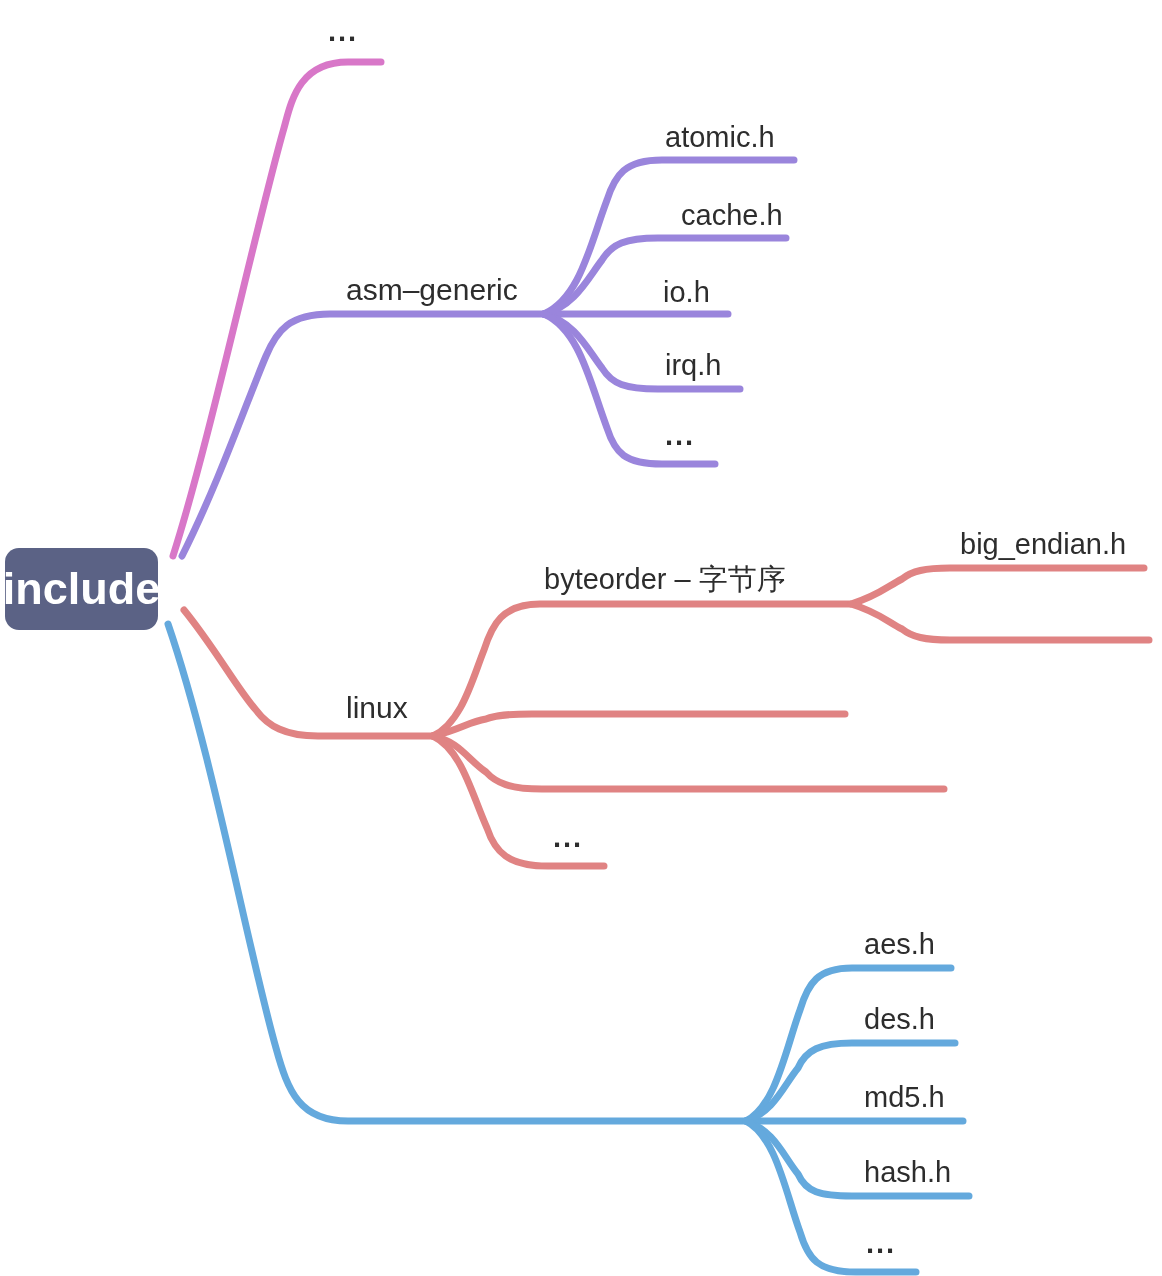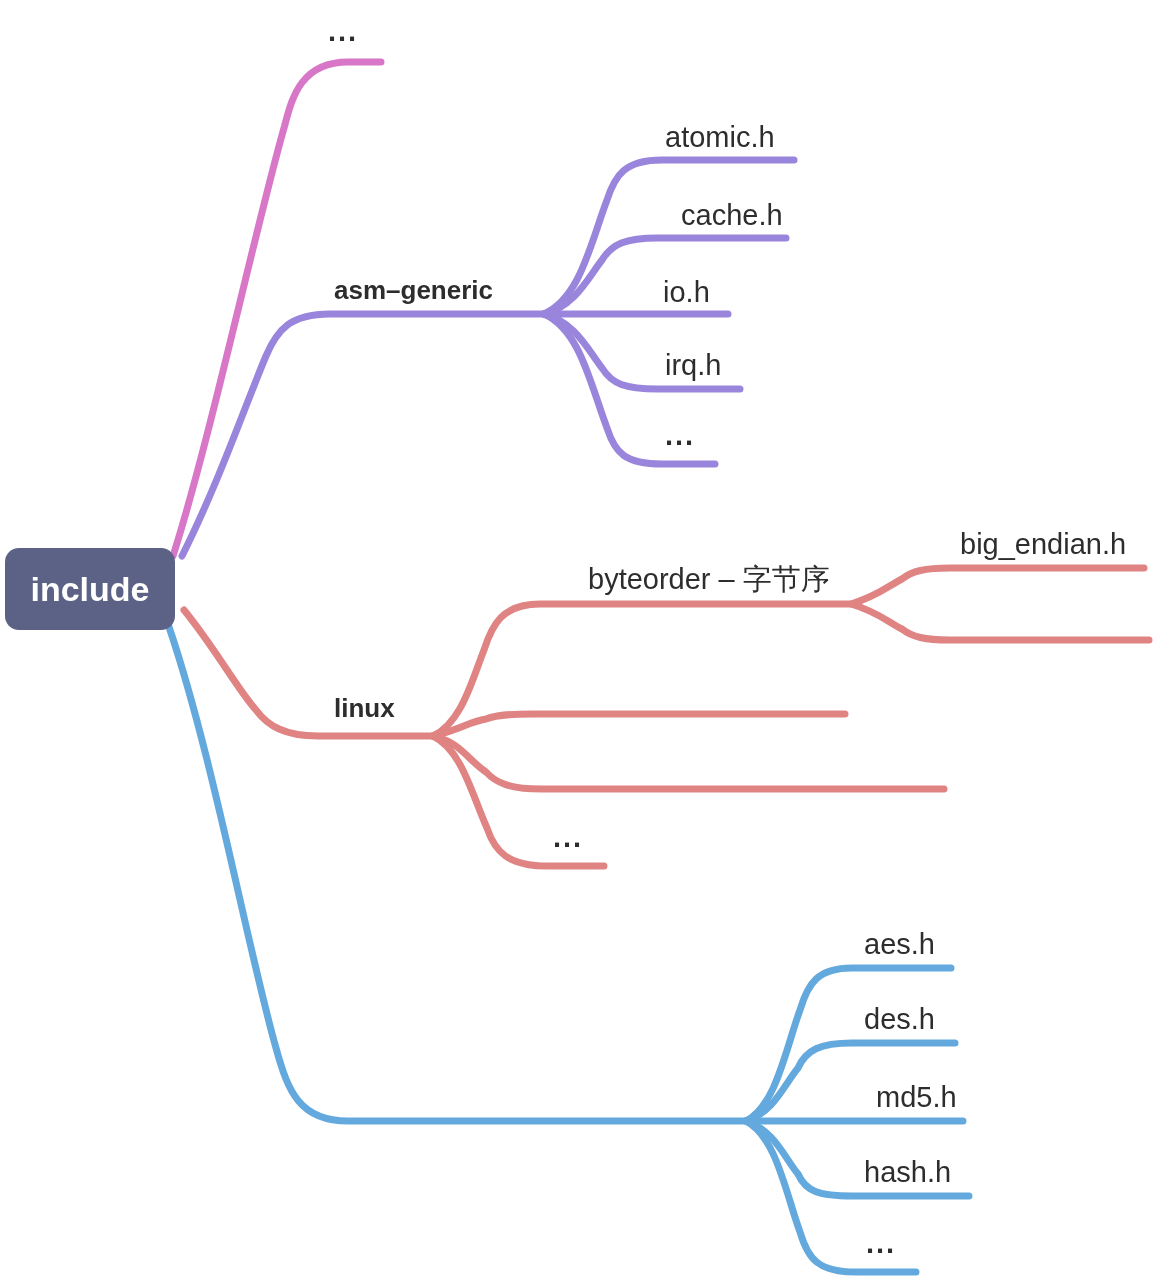--- a/index.html
+++ b/index.html
@@ -34,42 +34,43 @@
   .label {
     position: absolute;
     z-index: 2;
     font-size: 29px;
     line-height: 35px;
     color: var(--text);
     white-space: nowrap;
     cursor: default;
   }
   .label.parent {
-    font-size: 26px;
+    font-size: 30px;
     line-height: 36px;
-    font-weight: bold;
+    font-weight: normal;
+    margin-left: 12px;
   }
   .label.dots {
     font-weight: bold;
     letter-spacing: 2px;
   }
   #root-node {
     position: absolute;
     z-index: 3;
     left: 5px;
     top: 548px;
-    width: 170px;
+    width: 153px;
     height: 82px;
     background: var(--root-bg);
     border-radius: 14px;
     display: flex;
     align-items: center;
     justify-content: center;
     color: var(--root-text);
-    font-size: 34px;
+    font-size: 45px;
     font-weight: bold;
     cursor: default;
   }
 </style>
 </head>
 <body>
 
 <div id="stage">
 
   <svg id="lines" viewBox="0 0 1162 1276" xmlns="http://www.w3.org/2000/svg">
@@ -102,23 +103,23 @@
   <div class="label dots" style="left:328px; top:14px;">...</div>
 
   <div class="label parent" style="left:334px; top:272px;">asm–generic</div>
   <div class="label" style="left:665px; top:120px;">atomic.h</div>
   <div class="label" style="left:665px; top:198px;margin-left:16px;">cache.h</div>
   <div class="label" style="left:663px; top:275px;">io.h</div>
   <div class="label" style="left:665px; top:348px;text-align:center;">irq.h</div>
   <div class="label dots" style="left:665px; top:418px;">...</div>
 
   <div class="label parent" style="left:334px; top:690px;">linux</div>
-  <div class="label" style="left:588px; top:562px;">byteorder – 字节序</div>
+  <div class="label" style="left:544px; top:562px;">byteorder – 字节序</div>
   <div class="label" style="left:960px; top:527px;">big_endian.h</div>
   <div class="label dots" style="left:553px; top:820px;">...</div>
 
   <div class="label" style="left:864px; top:927px;">aes.h</div>
   <div class="label" style="left:864px; top:1002px;">des.h</div>
-  <div class="label" style="left:864px; top:1080px;margin-left:12px;">md5.h</div>
+  <div class="label" style="left:864px; top:1080px;">md5.h</div>
   <div class="label" style="left:864px; top:1155px;">hash.h</div>
   <div class="label dots" style="left:866px; top:1226px;">...</div>
 
 </div>
 
 </body></html>

